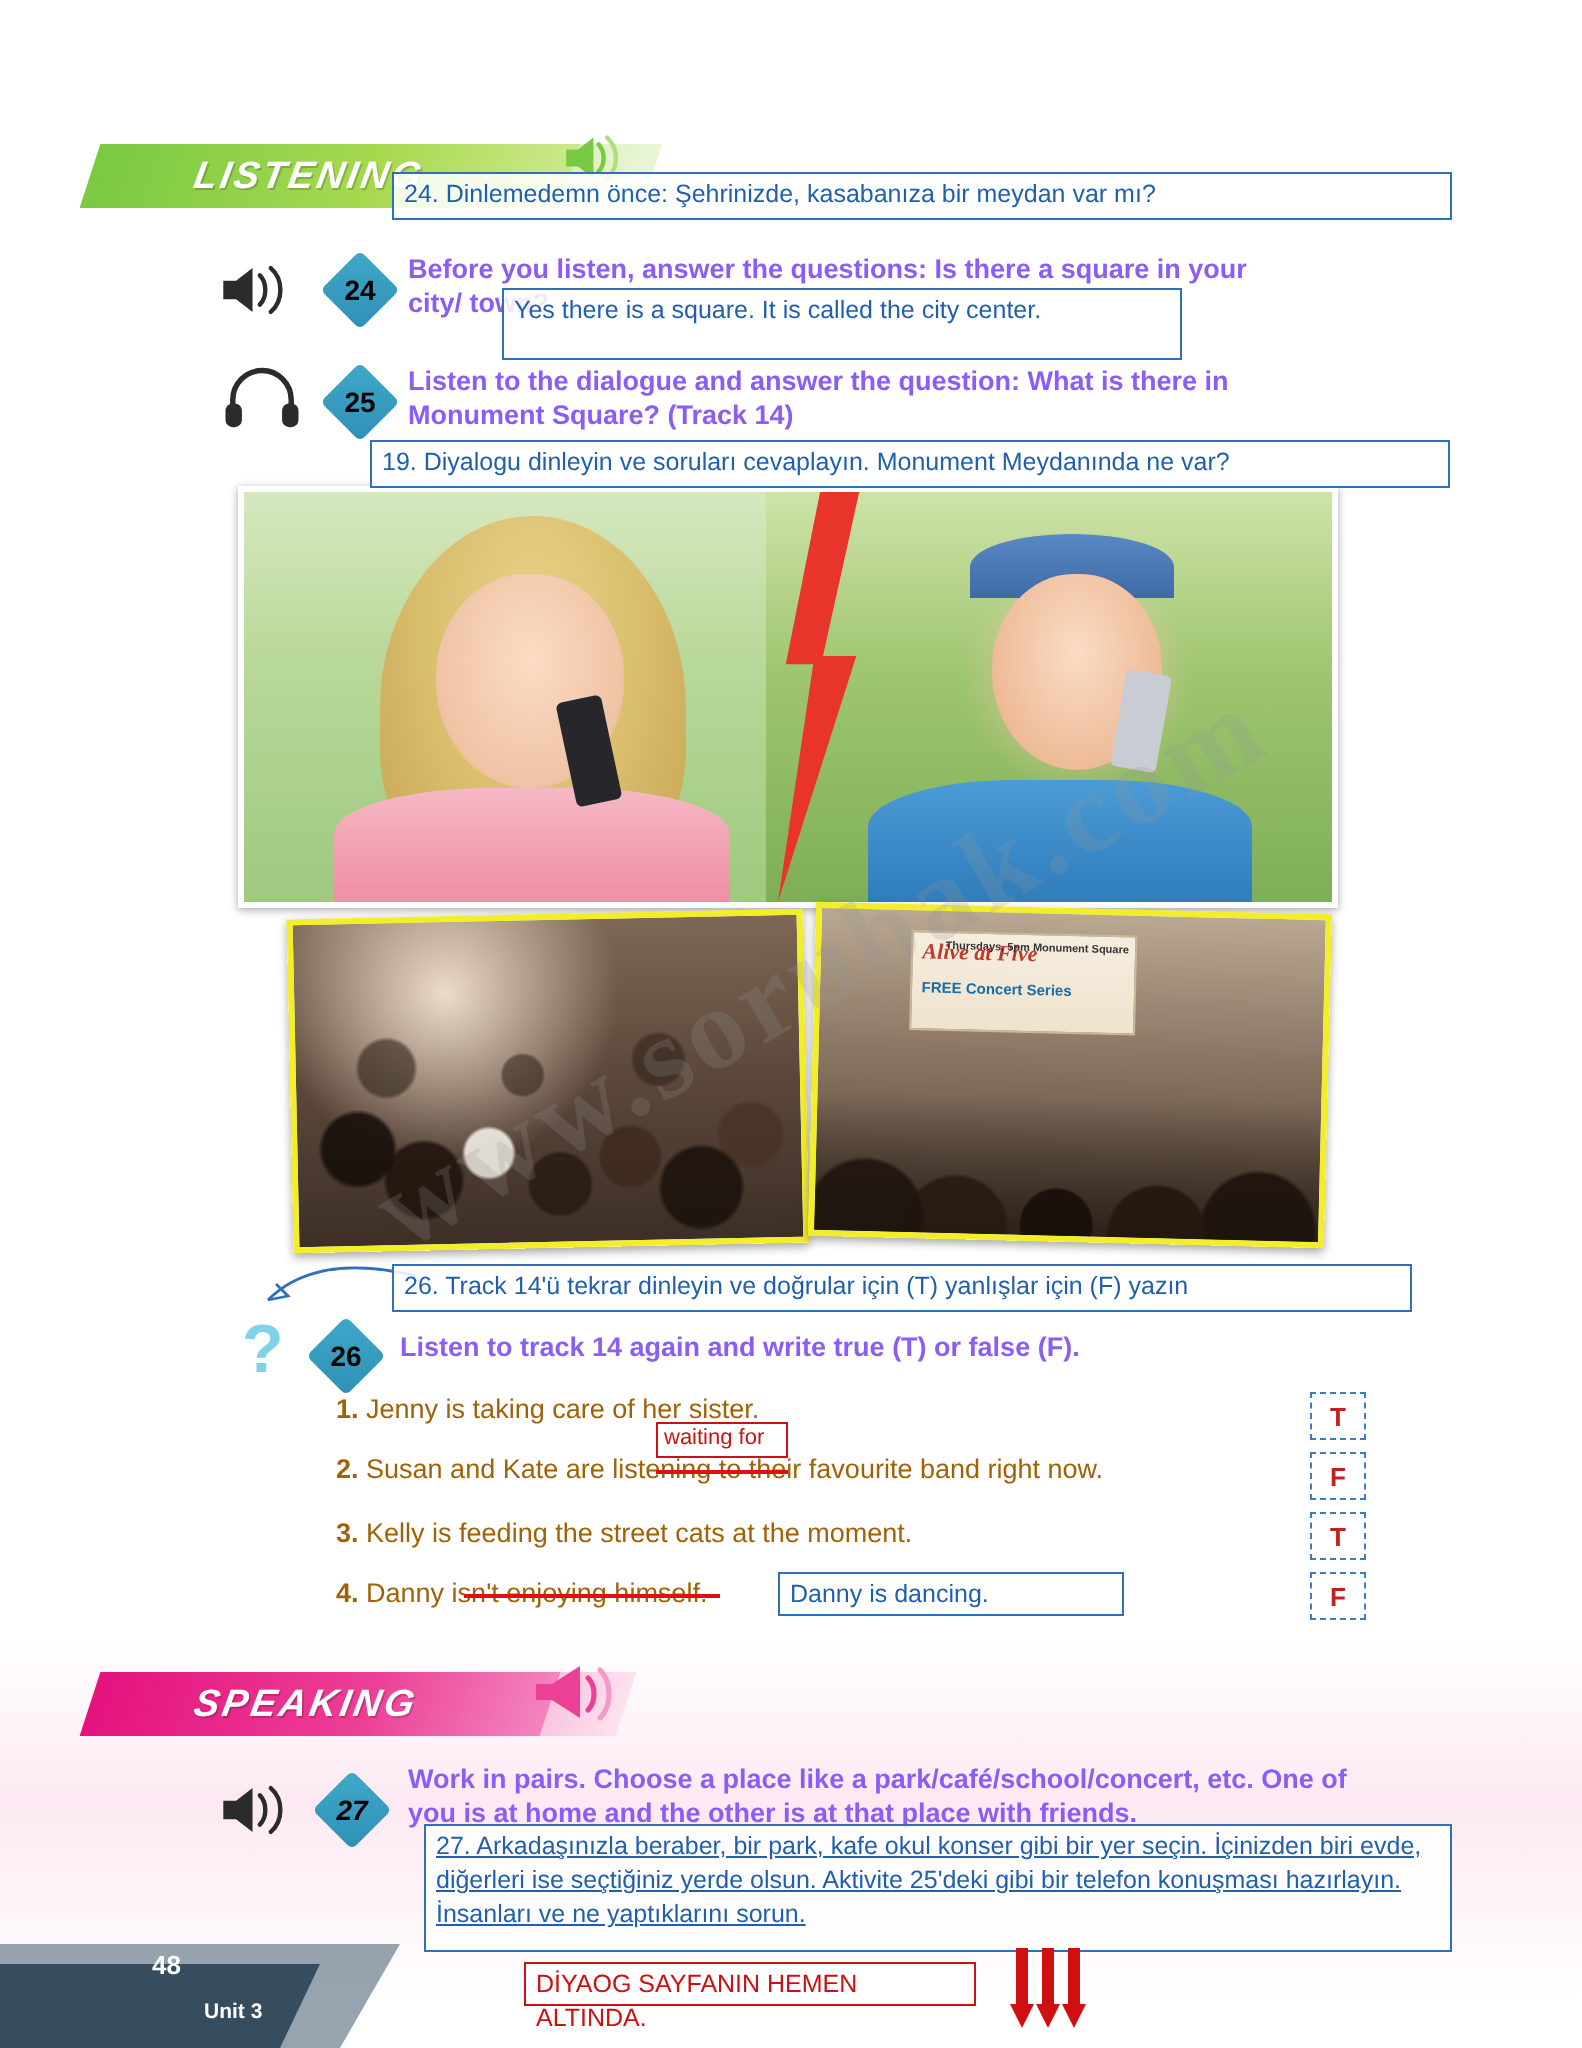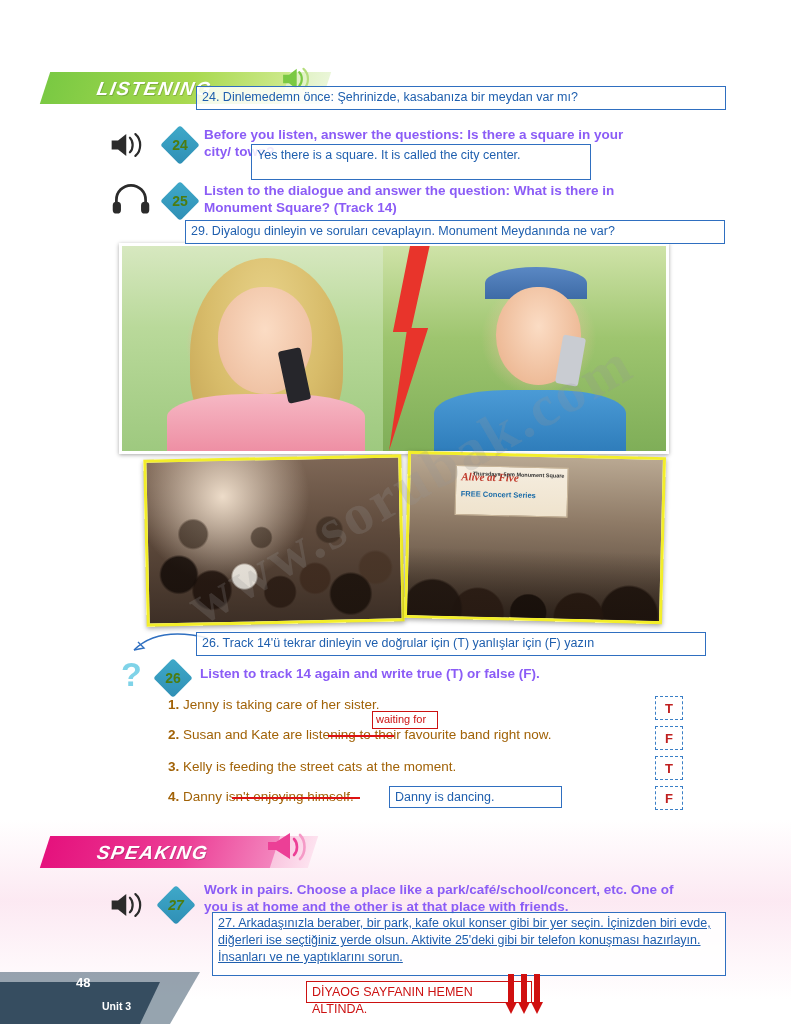--- a/index.html
+++ b/index.html
@@ -138,21 +138,21 @@
   }
   .badge .num {
     position: absolute;
     left: 0; top: 0;
     width: 38px; height: 38px;
     display: flex;
     align-items: center;
     justify-content: center;
     font-size: 14px;
     font-weight: bold;
-    color: #4d7c0f;
+    color: #000000;
   }
 
   .icon-left {
     position: absolute;
     width: 42px;
     height: 34px;
     z-index: 6;
   }
 
   
@@ -175,21 +175,20 @@
     font-family: "Liberation Sans", sans-serif;
     font-size: 12.5px;
     line-height: 17px;
     padding: 2px 5px;
     box-sizing: border-box;
     z-index: 30;
   }
   .anno.red {
     border-color: #cc1111;
     color: #cc1111;
-    margin-left: 44px;
   }
   .anno.tight {
     font-size: 11px;
     line-height: 13px;
     padding: 1px 3px;
   }
 
   
   .photo {
     position: absolute;
@@ -489,21 +488,21 @@
     <path d="M7 24v-5a16 16 0 0 1 32 0v5" stroke="#2b2b2b" stroke-width="3" fill="none"></path>
     <rect x="3" y="21" width="9" height="13" rx="4" fill="#2b2b2b"></rect>
     <rect x="34" y="21" width="9" height="13" rx="4" fill="#2b2b2b"></rect>
   </svg>
   <div class="badge" style="left:161px; top:182px;text-align:center;">
     <div class="dia"></div>
     <div class="num">25</div>
   </div>
   <div class="en-text" style="left:204px; top:182px; width:420px;">Listen to the dialogue and answer the question: What is there in Monument Square? (Track 14)</div>
 
-  <div class="anno" style="left:185px; top:220px; width:540px; height:24px;">29. Diyalogu dinleyin ve soruları cevaplayın. Monument Meydanında ne var?</div>
+  <div class="anno" style="left:185px; top:220px; width:540px; height:24px;">19. Diyalogu dinleyin ve soruları cevaplayın. Monument Meydanında ne var?</div>
 
   <div class="photo photo-main">
     <div class="left-half">
       <div class="hair"></div>
       <div class="face"></div>
       <div class="shirt"></div>
       <div class="phone"></div>
     </div>
     <div class="right-half">
       <div class="cap"></div>

